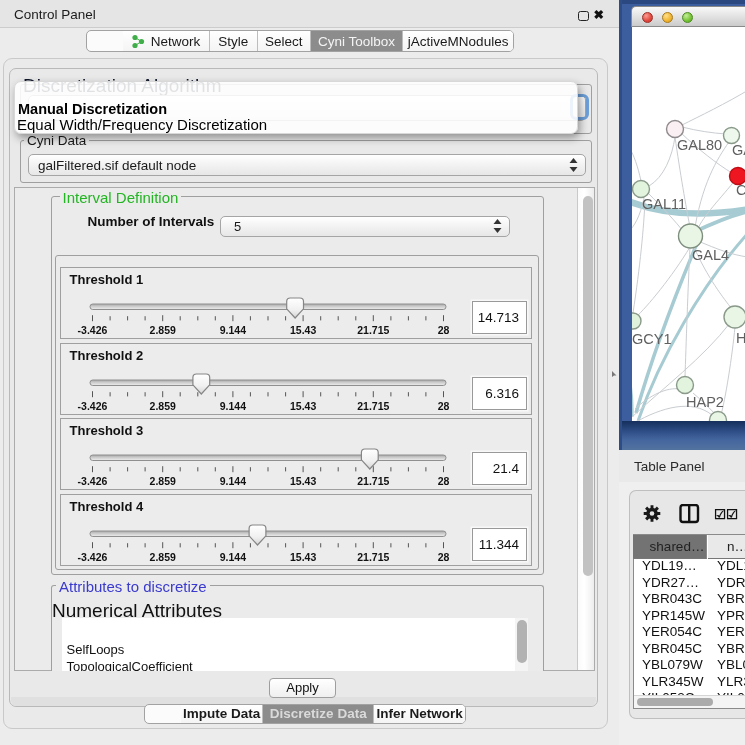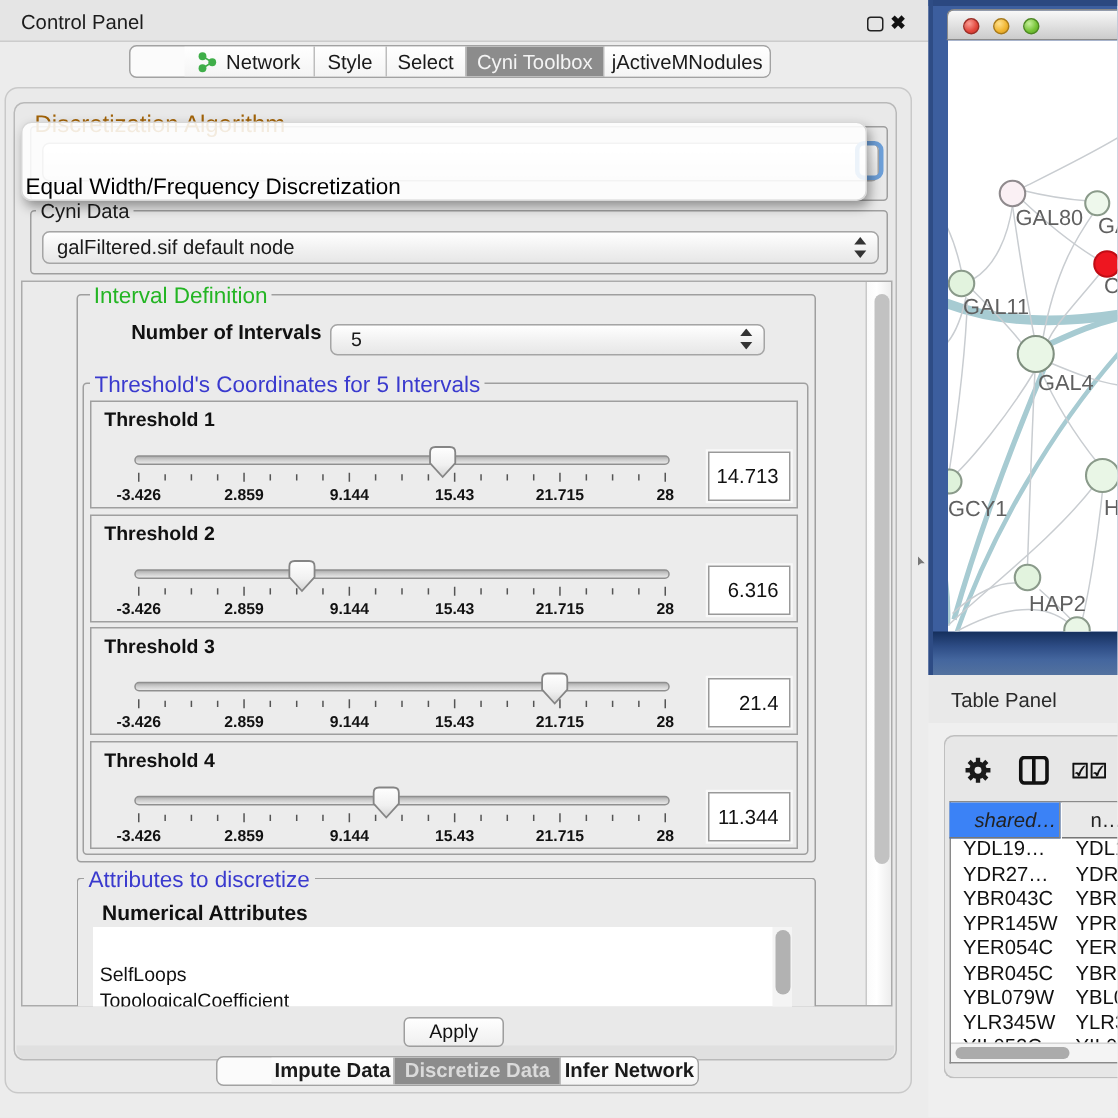--- a/index.html
+++ b/index.html
@@ -24,21 +24,21 @@
 #pouter { left:3px; top:58px; width:605px; height:671px; background:#eaeaea; border:1px solid #c9c9c9; border-radius:9px; }
 #pinner { left:9px; top:68px; width:589px; height:639px; background:#e9e9e9; border:1px solid #b9b9b9; border-radius:7px; }
 #pinnerstrip { left:11px; top:697px; width:585px; height:9px; background:#e0e0e0; border-radius:0 0 6px 6px; }
 
 
 .gbox { position:absolute; border:1px solid #9f9f9f; border-radius:3px; }
 .gtitle { position:absolute; font-size:15px; line-height:17px; background:#e9e9e9; padding:0 3px; }
 
 
 #galgo { left:20px; top:84px; width:572px; height:50px; }
-#galgo-t { left:23px; top:74.5px; font-size:16px; color:#a16207; }
+#galgo-t { left:23px; top:74.5px; font-size:19px; color:#0f172a; }
 #combo-algo { left:28px; top:95px; width:558px; height:26px; }
 #focusring { left:570px; top:94px; width:19px; height:26px; border:3px solid #6d9fd8; border-radius:6px; }
 
 .combo { position:absolute; background:linear-gradient(#ffffff,#f1f1f1 55%,#e7e7e7); border:1px solid #a5a5a5; border-radius:5px; }
 .combo .txt { position:absolute; left:9px; top:50%; transform:translateY(-50%); font-size:13px; color:#1a1a1a; }
 .arrows { position:absolute; right:7px; top:50%; transform:translateY(-50%); width:9px; height:14px; }
 
 
 #popup { left:14px; top:81px; width:564px; height:53px; background:rgba(255,255,255,0.87); border:1px solid #d8d8d8; border-radius:7px; box-shadow:2px 4px 8px rgba(0,0,0,0.38); }
 #popup-sel { left:14px; top:83.5px; width:564px; text-align:center; font-size:13.5px; font-weight:bold; letter-spacing:0.35px; color:#b0b0b0; }
@@ -62,21 +62,21 @@
 #gthr { left:55px; top:255px; width:483.5px; height:315px; background:#ebebeb; }
 #gthr-t { left:60px; top:247.5px; color:#3a3ace; background:#ebebeb; }
 
 .tbox { position:absolute; left:60px; width:472px; height:72px; border:1px solid #9f9f9f; background:#ececec; }
 .tlabel { position:absolute; left:8.5px; top:4px; font-size:13px; font-weight:bold; color:#111; }
 .tval { position:absolute; left:411px; top:33px; width:55px; height:33px; background:#ffffff; border:1px solid #999; box-shadow:0 0 0 1.5px rgba(250,250,250,0.9); font-size:13.5px; color:#111; text-align:right; line-height:31px; padding-right:7px; }
 
 
 #gattr { left:51px; top:585px; width:493px; height:86px; background:#ebebeb; border-bottom:none !important; border-radius:3px 3px 0 0; }
 #gattr-t { left:56px; top:577.5px; color:#3a3ace; background:#ebebeb; }
-#numattr { left:68px; top:599.5px; font-size:14px; font-weight:bold; color:#111; }
+#numattr { left:52px; top:599.5px; font-size:19px; font-weight:normal; color:#111; }
 #attrlist { left:62px; top:618px; width:466px; height:53px; background:#ffffff; overflow:hidden; }
 #attrlist .it { position:absolute; left:4.5px; font-size:13px; color:#111;margin-top:20px; }
 #lscroll { left:515px; top:618px; width:13px; height:53px; background:#f4f4f4; }
 #lthumb { left:517px; top:620px; width:10px; height:43px; background:#b2b2b2; border-radius:5px; }
 
 
 #applybtn { left:269px; top:678px; width:67px; height:20px; background:linear-gradient(#ffffff,#efefef); border:1px solid #9e9e9e; border-radius:4px; font-size:13px; color:#111; text-align:center; line-height:18px; }
 #bottabs { left:144px; top:704px; width:322px; height:19.5px; font-weight:bold; }
 #bottabs > div.on { color:#dadada; }
 
@@ -87,21 +87,21 @@
 #undercanvas { left:622px; top:421px; width:123px; height:29px; background:linear-gradient(#152f5c,#2e4d86 35%,#44669e 65%,#53729f); }
 #wtitle { left:631px; top:6px; width:114px; height:21px; background:linear-gradient(#f9f9f9,#cbcbcb); border:1px solid #8a8a8a; border-radius:5px 0 0 0; border-right:none; }
 .light { position:absolute; top:5px; width:11px; height:11px; border-radius:50%; }
 
 #tpstrip { left:619px; top:450px; width:126px; height:31.5px; background:#e9e9e9; }
 #tpbelow { position:absolute; left:619px; top:481.5px; width:126px; height:263.5px; background:#efefef; }
 #tptitle { left:634px; top:459px; font-size:13.5px; color:#2a2a2a; }
 #tframe { left:629px; top:490px; width:120px; height:229px; background:#e7e7e7; border:1px solid #bfbfbf; border-radius:7px 0 0 7px; border-right:none; }
 
 #ttable { left:633px; top:534px; width:112px; height:175px; background:#ffffff; border:1px solid #8a8a8a; border-right:none; }
-#thead1 { left:633px; top:535px; width:74px; height:24px; background:#3b82f6; border-right:1px solid #8a8a8a; border-bottom:1px solid #777; font-size:13.5px; color:#222; text-align:center; line-height:23px; padding-left:15px;font-style:italic; }
+#thead1 { left:633px; top:535px; width:74px; height:24px; background:#737373; border-right:1px solid #8a8a8a; border-bottom:1px solid #777; font-size:13.5px; color:#222; text-align:center; line-height:23px; padding-left:15px; }
 #thead2 { left:708px; top:535px; width:37px; height:24px; background:#e9e9e9; border-bottom:1px solid #777; font-size:13.5px; color:#222; overflow:hidden; line-height:23px; padding-left:19px; }
 .trow { position:absolute; left:634px; width:111px; height:16.7px; font-size:13.5px; color:#111; overflow:hidden; white-space:nowrap; }
 .trow .c1 { position:absolute; left:8px; top:0.5px; }
 .trow .c2 { position:absolute; left:83px; top:0.5px; }
 #hscroll { left:634px; top:695px; width:111px; height:13px; background:#f4f4f4; border-top:1px solid #d5d5d5; }
 #hthumb { left:637px; top:697.5px; width:76px; height:8px; background:#ababab; border-radius:4px; }
 </style></head>
 <body>
 <div id="root">
 
@@ -153,21 +153,20 @@
   <div class="gtitle" id="gint-t">Interval Definition</div>
   <div class="abs" id="noi-label">Number of Intervals</div>
   <div class="combo" id="combo-noi">
       <span class="txt" style="left:13px">5</span>
     <svg class="arrows" viewBox="0 0 9 14">
         <path d="M4.5,0 L8.5,5 L0.5,5 Z" fill="#333"></path>
         <path d="M4.5,14 L8.5,9 L0.5,9 Z" fill="#333"></path>
       </svg>
     </div>
   <div class="gbox" id="gthr"></div>
-  <div class="gtitle" id="gthr-t">Threshold's Coordinates for 5 Intervals</div>
 
   <svg width="0" height="0">
       <defs>
     <linearGradient id="trk" x1="0" y1="0" x2="0" y2="1">
           <stop offset="0" stop-color="#a8a8a8"></stop>
           <stop offset="0.45" stop-color="#cccccc"></stop>
           <stop offset="1" stop-color="#eeeeee"></stop>
         </linearGradient>
     <linearGradient id="thm" x1="0" y1="0" x2="0" y2="1">
           <stop offset="0" stop-color="#ffffff"></stop>
@@ -261,20 +260,21 @@
   <div class="abs" id="applybtn">Apply</div>
 
   <div class="seg" id="bottabs">
     <div style="width:95px">Impute Data</div>
     <div class="on" style="width:128px">Discretize Data</div>
     <div style="width:105px">Infer Network</div>
   </div>
 
   
   <div class="abs" id="popup"></div>
+  <div class="abs" id="popup-i1">Manual Discretization</div>
   <div class="abs" id="popup-i2">Equal Width/Frequency Discretization</div>
 
   
   <div class="abs" id="blue"></div>
   <div class="abs" id="blue-top"></div>
   <div class="abs" id="blue-left"></div>
   <div class="abs" id="undercanvas"></div>
   <div class="abs" id="wtitle">
     <div class="light" style="left:10px;background:radial-gradient(circle at 35% 30%,#fa9d94,#e2463c 60%,#c1352c);border:0.5px solid #9d2d26"></div>
     <div class="light" style="left:30px;background:radial-gradient(circle at 35% 30%,#ffe08a,#f0b42f 60%,#cf9526);border:0.5px solid #a87a19"></div>

